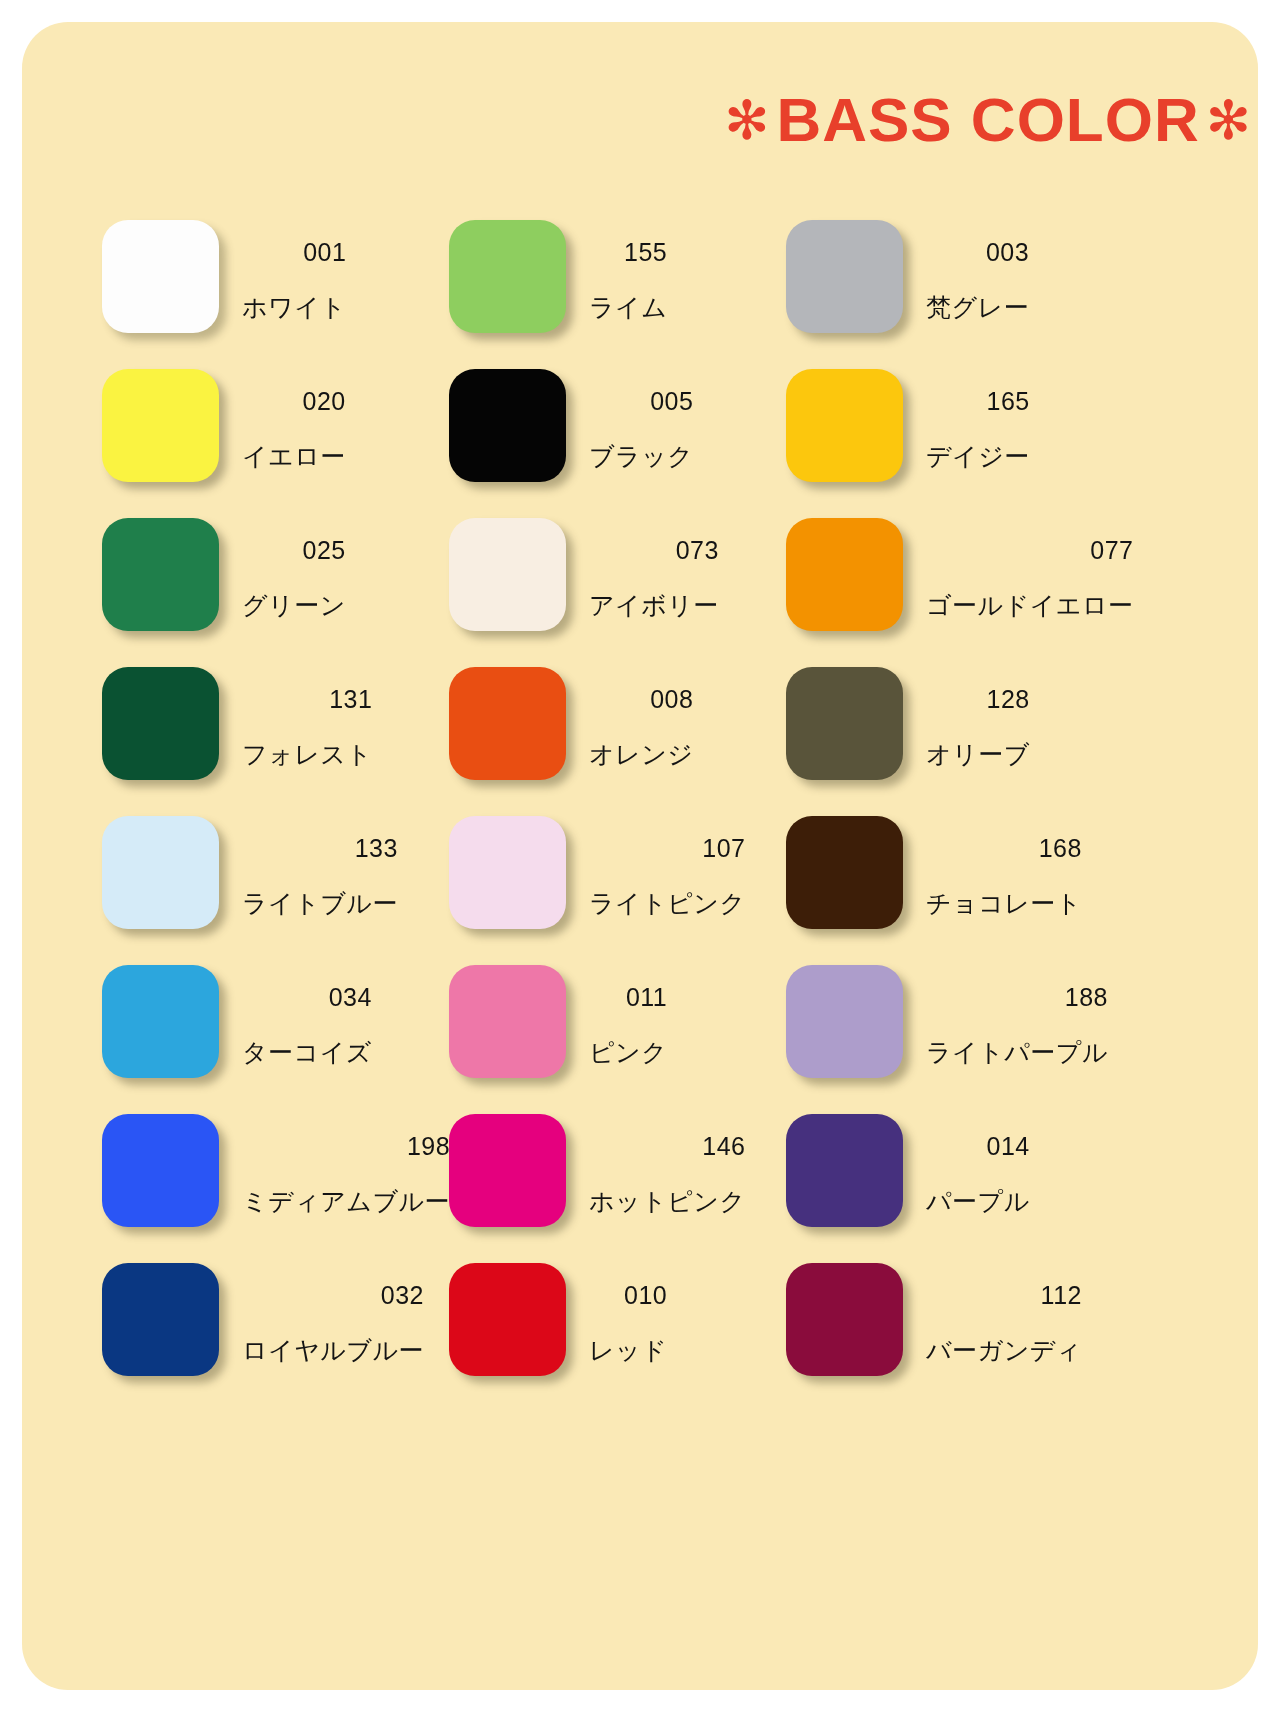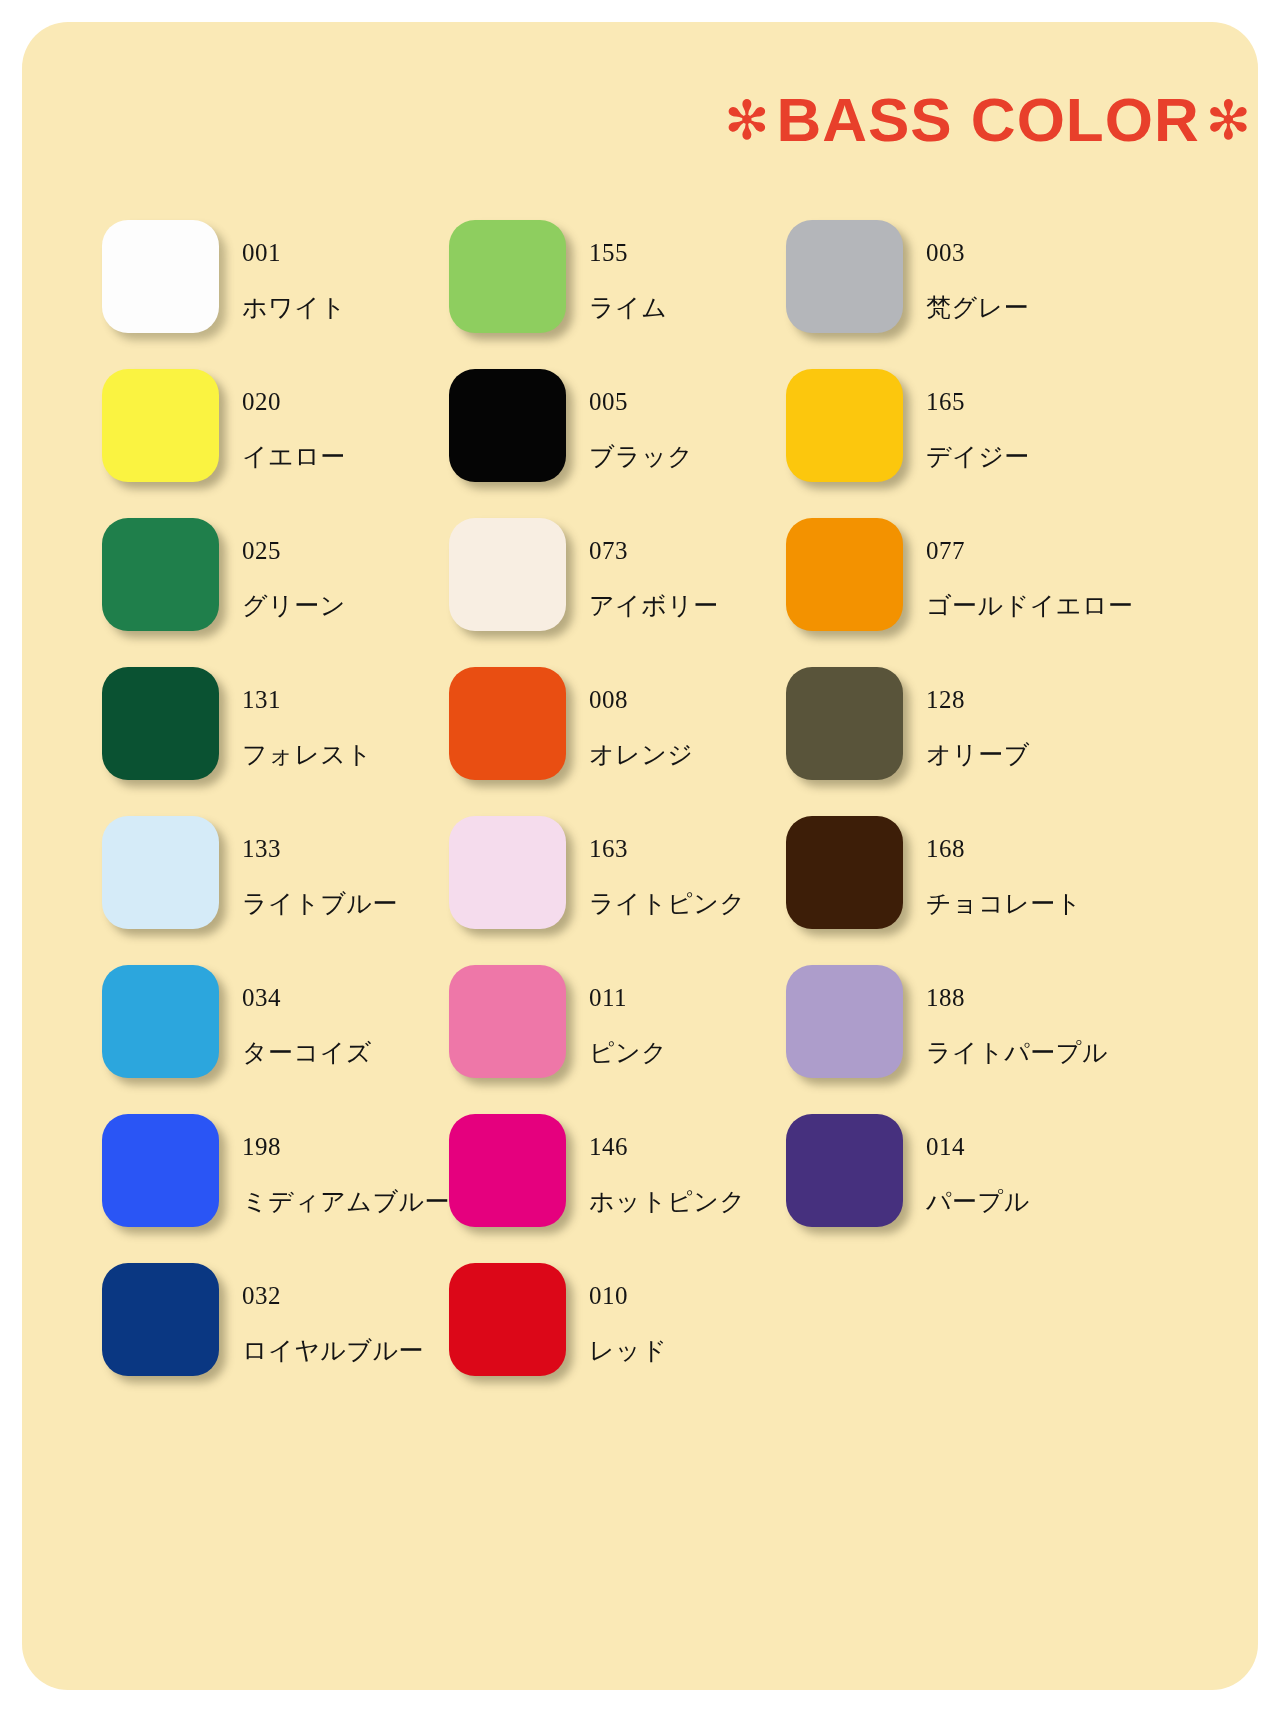--- a/index.html
+++ b/index.html
@@ -65,22 +65,23 @@
   }
   .labels {
     margin-left: 23px;
     margin-top: 40px;
     line-height: 1.0;
     white-space: nowrap;
   }
   .code {
     font-size: 25px;
     color: #141414;
-    font-family: Liberation Serif, serif;
+    font-family: Liberation Sans, sans-serif;
     letter-spacing: 0.5px;
+    text-align: right;
   }
   .name {
     font-size: 25px;
     color: #141414;
     margin-top: 30px;
     font-family: "DejaVu Sans", sans-serif;
     letter-spacing: 0.5px;
   }
 </style>
 </head>
@@ -178,21 +179,21 @@
       <div class="cell">
         <div class="swatch" style="background: rgb(213, 235, 248);"></div>
         <div class="labels">
           <div class="code">133</div>
           <div class="name">ライトブルー</div>
         </div>
       </div>
       <div class="cell">
         <div class="swatch" style="background: rgb(245, 220, 237);"></div>
         <div class="labels">
-          <div class="code">163</div>
+          <div class="code">107</div>
           <div class="name">ライトピンク</div>
         </div>
       </div>
       <div class="cell">
         <div class="swatch" style="background: rgb(61, 30, 8);"></div>
         <div class="labels">
           <div class="code">168</div>
           <div class="name">チョコレート</div>
         </div>
       </div>
@@ -245,15 +246,22 @@
           <div class="name">ロイヤルブルー</div>
         </div>
       </div>
       <div class="cell">
         <div class="swatch" style="background: rgb(220, 7, 24);"></div>
         <div class="labels">
           <div class="code">010</div>
           <div class="name">レッド</div>
         </div>
       </div>
+      <div class="cell">
+        <div class="swatch" style="background: rgb(138, 12, 60);"></div>
+        <div class="labels">
+          <div class="code">112</div>
+          <div class="name">バーガンディ</div>
+        </div>
+      </div>
     </div>
 
 </div>
 
 </body></html>

